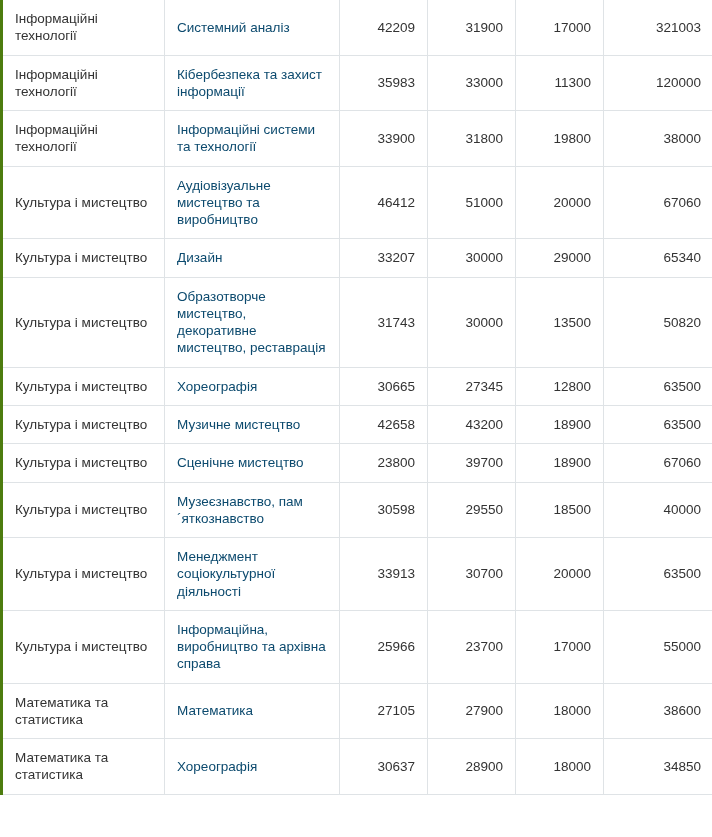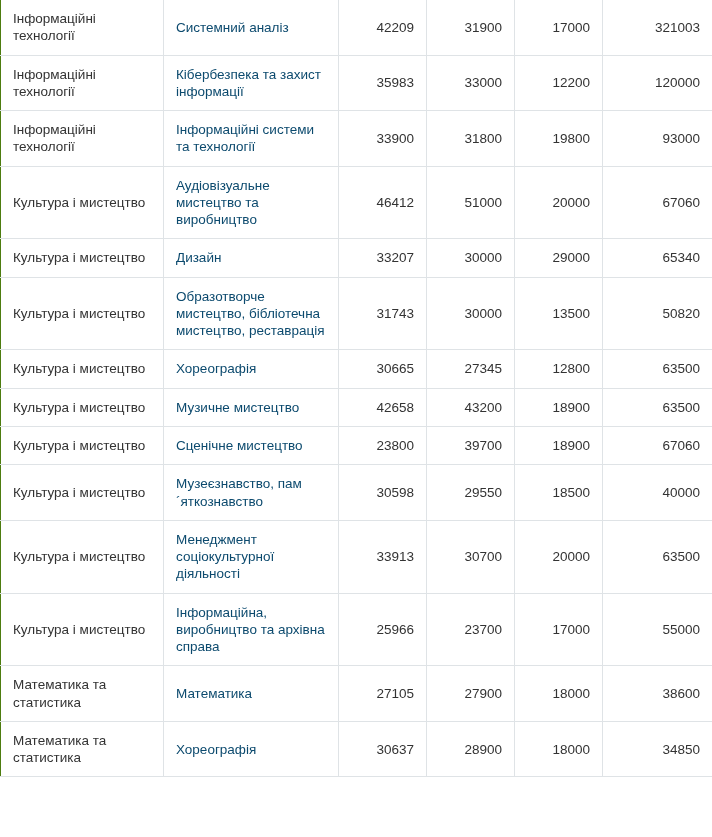--- a/index.html
+++ b/index.html
@@ -26,21 +26,21 @@
   table.data-table td {
     border-bottom: 1px solid #dfe3e6;
     border-right: 1px solid #dfe3e6;
     padding: 10px 12px;
     font-size: 13.5px;
     line-height: 1.28;
     vertical-align: middle;
     background: #ffffff;
   }
   table.data-table tr td:first-child {
-    border-left: 1px solid #4d7c0f;
+    border-left: 3px solid #4d7c0f;
   }
   
   col.c-branch { width: 163px; }
   col.c-spec   { width: 175px; }
   col.c-n1     { width: 88px; }
   col.c-n2     { width: 88px; }
   col.c-n3     { width: 88px; }
   col.c-n4     { width: 110px; }
 
   .cell-branch {
@@ -83,50 +83,50 @@
             <td class="cell-num">42209</td>
             <td class="cell-num">31900</td>
             <td class="cell-num">17000</td>
             <td class="cell-num">321003</td>
           </tr>
           <tr>
             <td class="cell-branch">Інформаційні технології</td>
             <td class="cell-spec"><a>Кібербезпека та захист інформації</a></td>
             <td class="cell-num">35983</td>
             <td class="cell-num">33000</td>
-            <td class="cell-num">12200</td>
+            <td class="cell-num">11300</td>
             <td class="cell-num">120000</td>
           </tr>
           <tr>
             <td class="cell-branch">Інформаційні технології</td>
             <td class="cell-spec"><a>Інформаційні системи та технології</a></td>
             <td class="cell-num">33900</td>
             <td class="cell-num">31800</td>
             <td class="cell-num">19800</td>
-            <td class="cell-num">93000</td>
+            <td class="cell-num">38000</td>
           </tr>
           <tr>
             <td class="cell-branch">Культура і мистецтво</td>
             <td class="cell-spec"><a>Аудіовізуальне мистецтво та виробництво</a></td>
             <td class="cell-num">46412</td>
             <td class="cell-num">51000</td>
             <td class="cell-num">20000</td>
             <td class="cell-num">67060</td>
           </tr>
           <tr>
             <td class="cell-branch">Культура і мистецтво</td>
             <td class="cell-spec"><a>Дизайн</a></td>
             <td class="cell-num">33207</td>
             <td class="cell-num">30000</td>
             <td class="cell-num">29000</td>
             <td class="cell-num">65340</td>
           </tr>
           <tr>
             <td class="cell-branch">Культура і мистецтво</td>
-            <td class="cell-spec"><a>Образотворче мистецтво, бібліотечна мистецтво, реставрація</a></td>
+            <td class="cell-spec"><a>Образотворче мистецтво, декоративне мистецтво, реставрація</a></td>
             <td class="cell-num">31743</td>
             <td class="cell-num">30000</td>
             <td class="cell-num">13500</td>
             <td class="cell-num">50820</td>
           </tr>
           <tr>
             <td class="cell-branch">Культура і мистецтво</td>
             <td class="cell-spec"><a>Хореографія</a></td>
             <td class="cell-num">30665</td>
             <td class="cell-num">27345</td>

